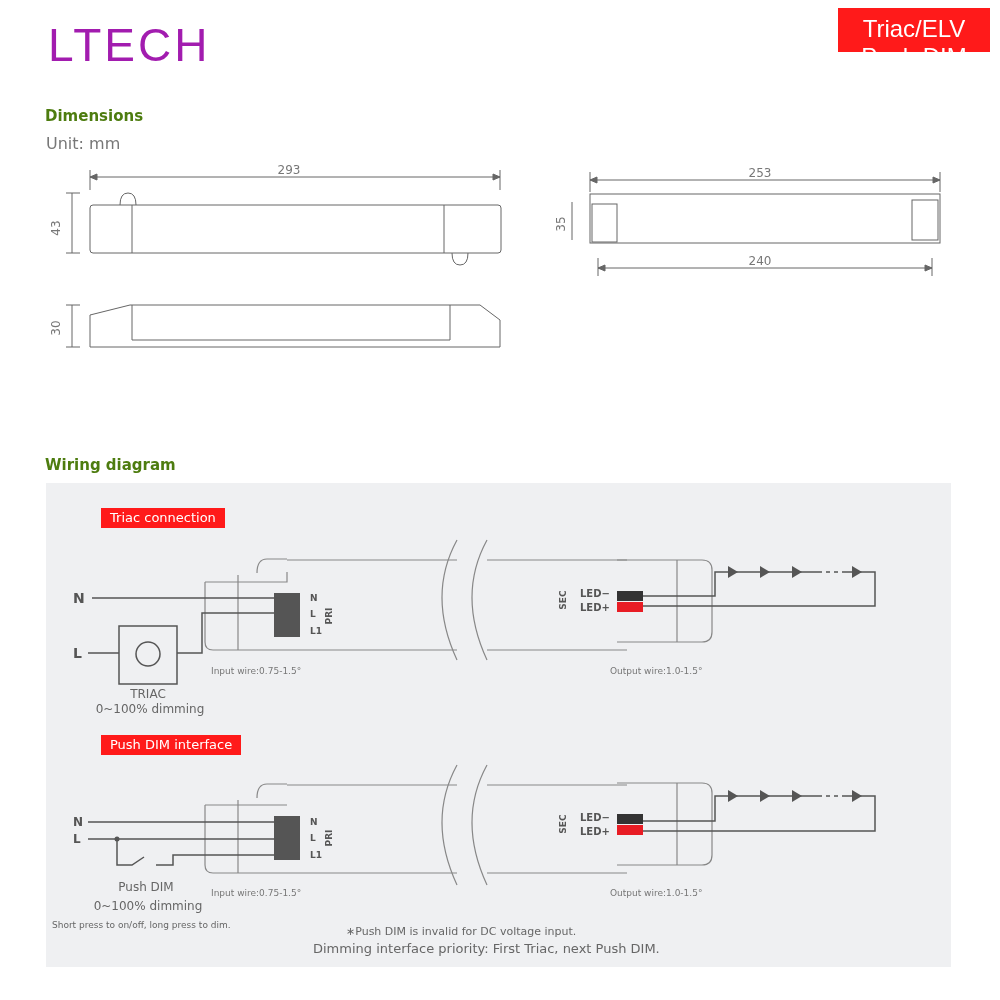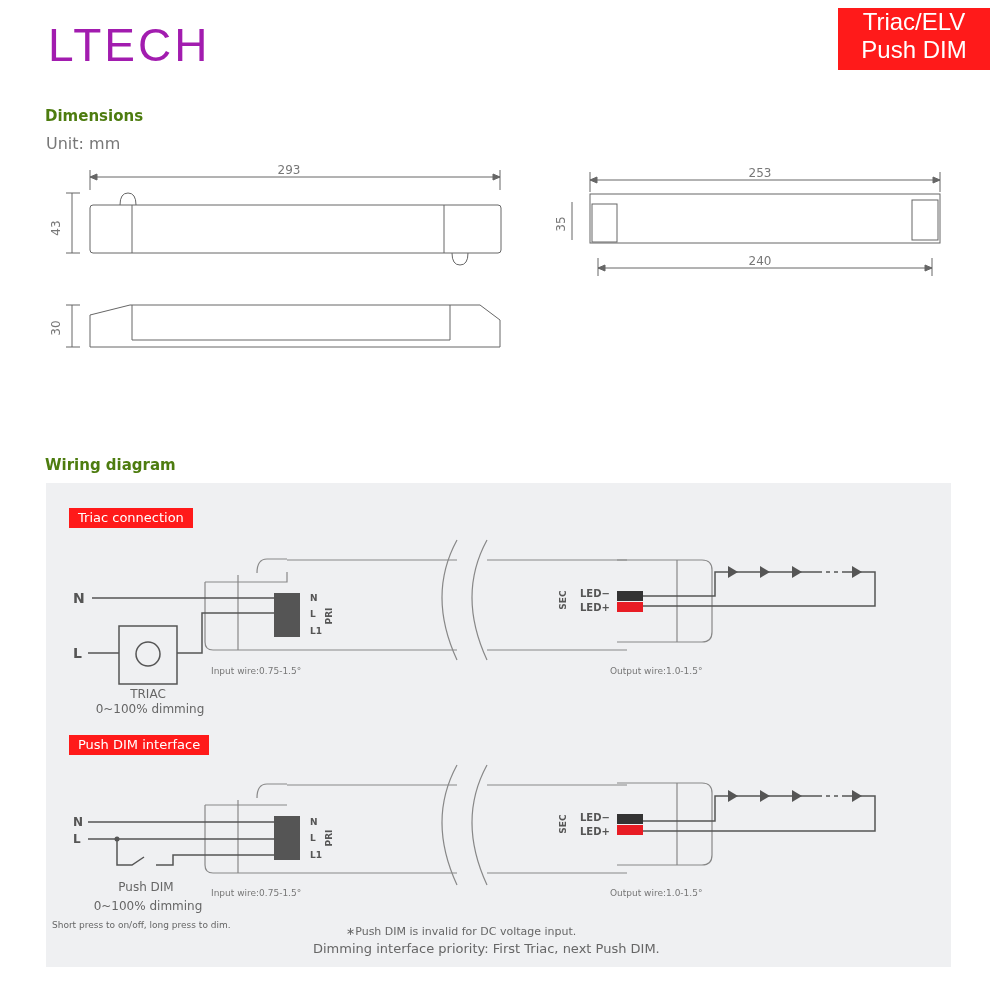--- a/index.html
+++ b/index.html
@@ -1,24 +1,24 @@
 <!DOCTYPE html>
 <html><head>
 <meta charset="utf-8">
 <style>
   html,body{margin:0;padding:0;background:#ffffff;}
   body{width:1000px;height:1000px;position:relative;overflow:hidden;font-family:"DejaVu Sans",sans-serif;color:#555;}
   .abs{position:absolute;}
   .logo{left:48px;top:22px;font-family:Liberation Sans, sans-serif;font-size:46px;letter-spacing:3px;color:#a21caf;font-weight:normal;line-height:46px;}
-  .badge{left:838px;top:8px;width:152px;height:62px;background:#ff1a1a;color:#fff;text-align:center;font-family:"Liberation Sans",sans-serif;font-size:24px;line-height:28px;padding-top:0;box-sizing:border-box;}
+  .badge{left:838px;top:8px;width:152px;height:44px;background:#ff1a1a;color:#fff;text-align:center;font-family:"Liberation Sans",sans-serif;font-size:24px;line-height:28px;padding-top:7px;box-sizing:border-box;}
   .sec-title{font-family:"DejaVu Sans",sans-serif;font-weight:bold;font-size:15px;color:#4d7c0f;}
   .unit{font-size:16px;color:#777;}
   .dim{font-family:"DejaVu Sans",sans-serif;font-size:12px;fill:#777;}
   .panel{left:46px;top:483px;width:905px;height:484px;background:#eff0f2;}
-  .tag{background:#ff1a1a;color:#fff;font-size:13px;line-height:20px;padding:0 9px;}
+  .tag{background:#ff1a1a;color:#fff;font-size:13px;line-height:20px;padding:0 9px;margin-left:32px;}
   svg text{font-family:"DejaVu Sans",sans-serif;}
 </style>
 </head>
 <body>
 
 <div class="abs logo">LTECH</div>
 <div class="abs badge">
   <div>Triac/ELV</div>
   <div>Push DIM</div>
 </div>

